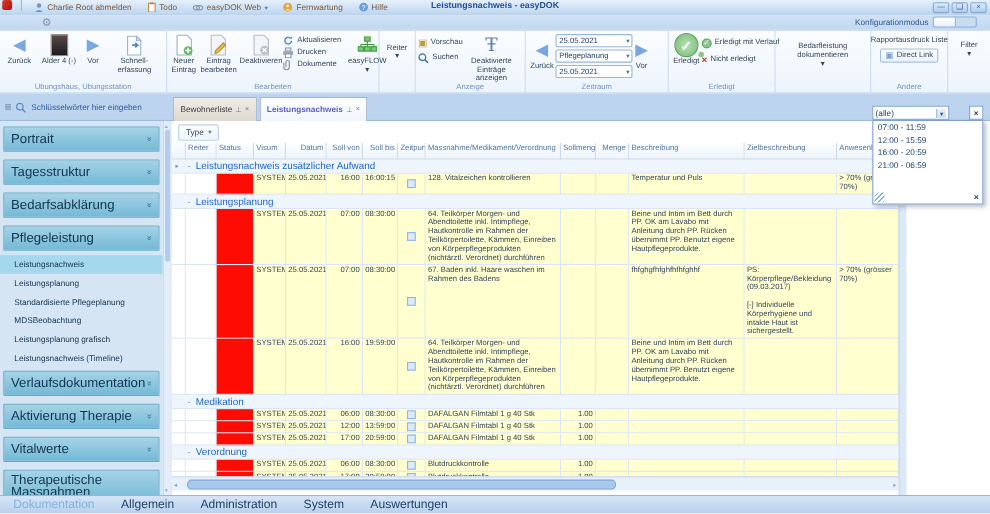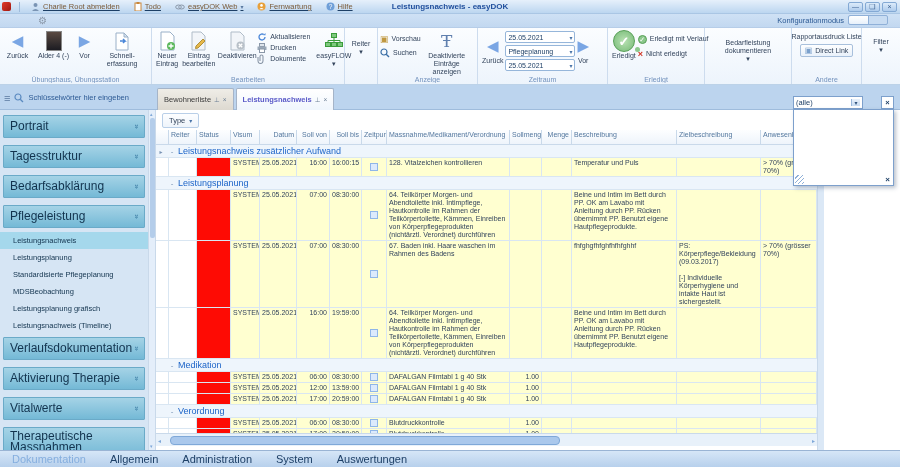--- a/index.html
+++ b/index.html
@@ -3,21 +3,21 @@
 <meta charset="utf-8">
 <style>
   * { margin:0; padding:0; box-sizing:border-box; }
   html,body { width:900px; height:467px; overflow:hidden; }
   body { font-family:"Liberation Sans", sans-serif; color:#1d3f66; background:#fff; position:relative; }
   .app { position:absolute; inset:0; width:900px; height:467px; background:#fff; overflow:hidden; }
 
   
   .titlebar { position:absolute; left:0; top:0; width:900px; height:14px;
     background:linear-gradient(#e6f0fb,#bcd6f0); border-bottom:1px solid #aac6e4;
-    display:flex; align-items:center; font-size:7.5px;text-decoration:underline; }
+    display:flex; font-size:7.5px; }
   .logo { width:9px; height:9px; margin:0 4px 0 2px; background:linear-gradient(135deg,#e03a2a,#a01810); border-radius:2px; }
   .tb-sep { width:1px; height:10px; background:#9fbcdc; margin:0 4px; }
   .mi { display:flex; align-items:center; gap:3px; margin:0 7px; color:#7a5a38; white-space:nowrap; cursor:default; }
   .mi svg { display:block; }
   .mi .dd { color:#5a7aa0; font-size:6px; }
   .tb-title { position:absolute; left:0; right:0; text-align:center; font-weight:bold; font-size:8px; color:#1f4e9c; pointer-events:none; }
   .winbtns { position:absolute; right:3px; top:2px; display:flex; gap:2px; }
   .winbtn { width:15px; height:10px; border:1px solid #84a9d4; border-radius:2px;
     background:linear-gradient(#dcebfa,#aecbec); color:#3a5f8f; font-size:7px; line-height:8px; text-align:center; }
 
@@ -709,18 +709,24 @@
 
   <div class="fpopup">
     <div class="fcombo-row">
       <span class="fcombo">
         <span>(alle)</span>
         <span class="dd">▾</span>
       </span>
       <span class="fclose">×</span>
     </div>
     <div class="flist">
+      <div>
+          <div class="fopt">07:00 - 11:59</div>
+          <div class="fopt">12:00 - 15:59</div>
+          <div class="fopt">16:00 - 20:59</div>
+          <div class="fopt">21:00 - 06:59</div>
+        </div>
       <span class="fgrip"></span>
       <span class="fx">×</span>
     </div>
   </div>
 
 </div>
 
 </body></html>

